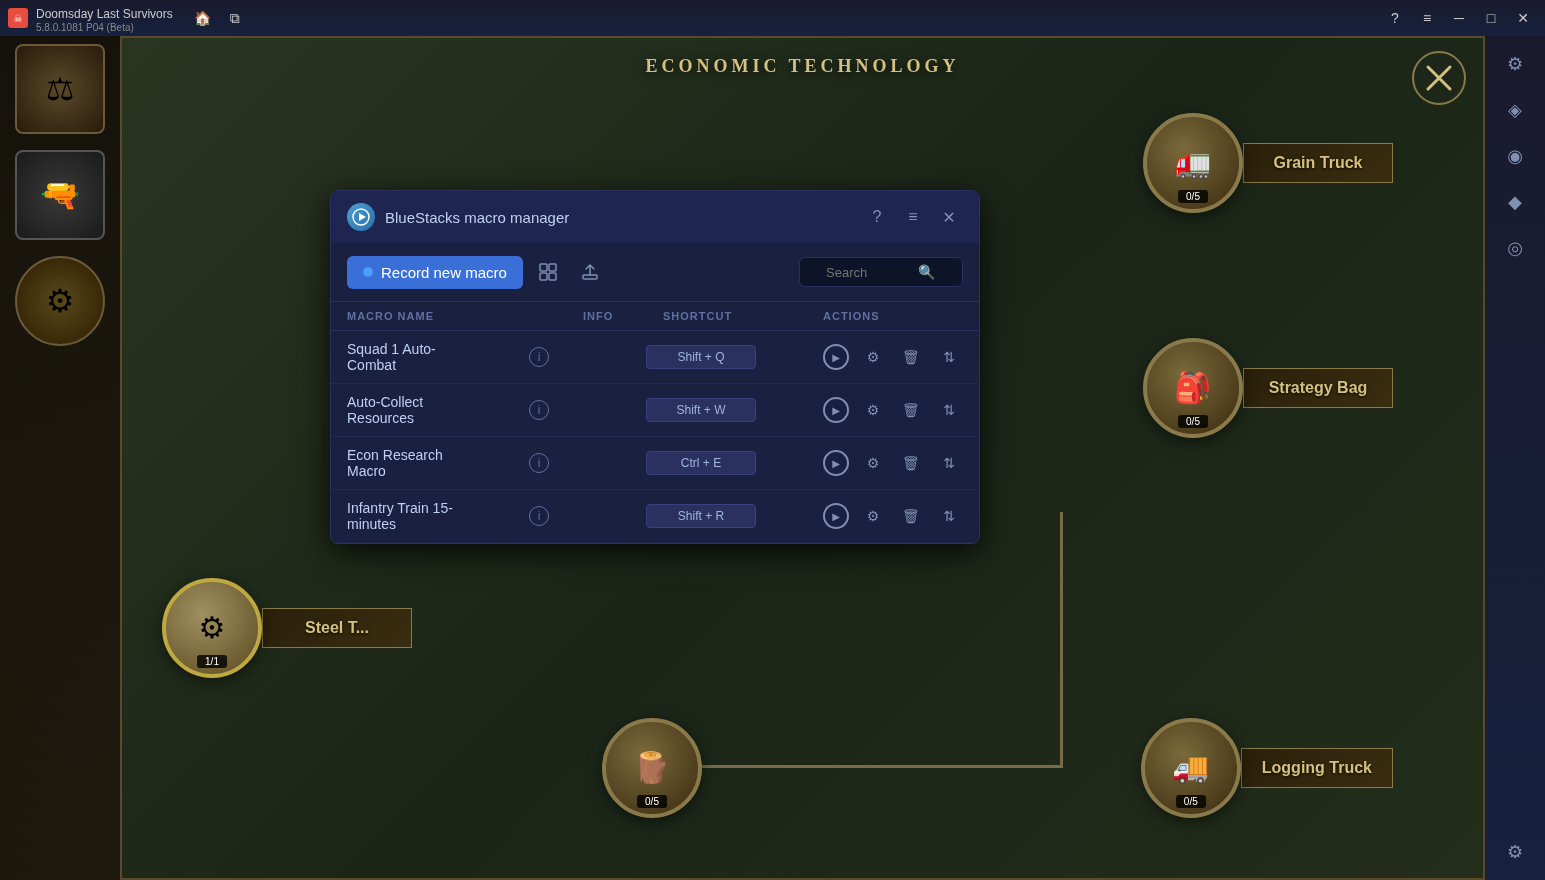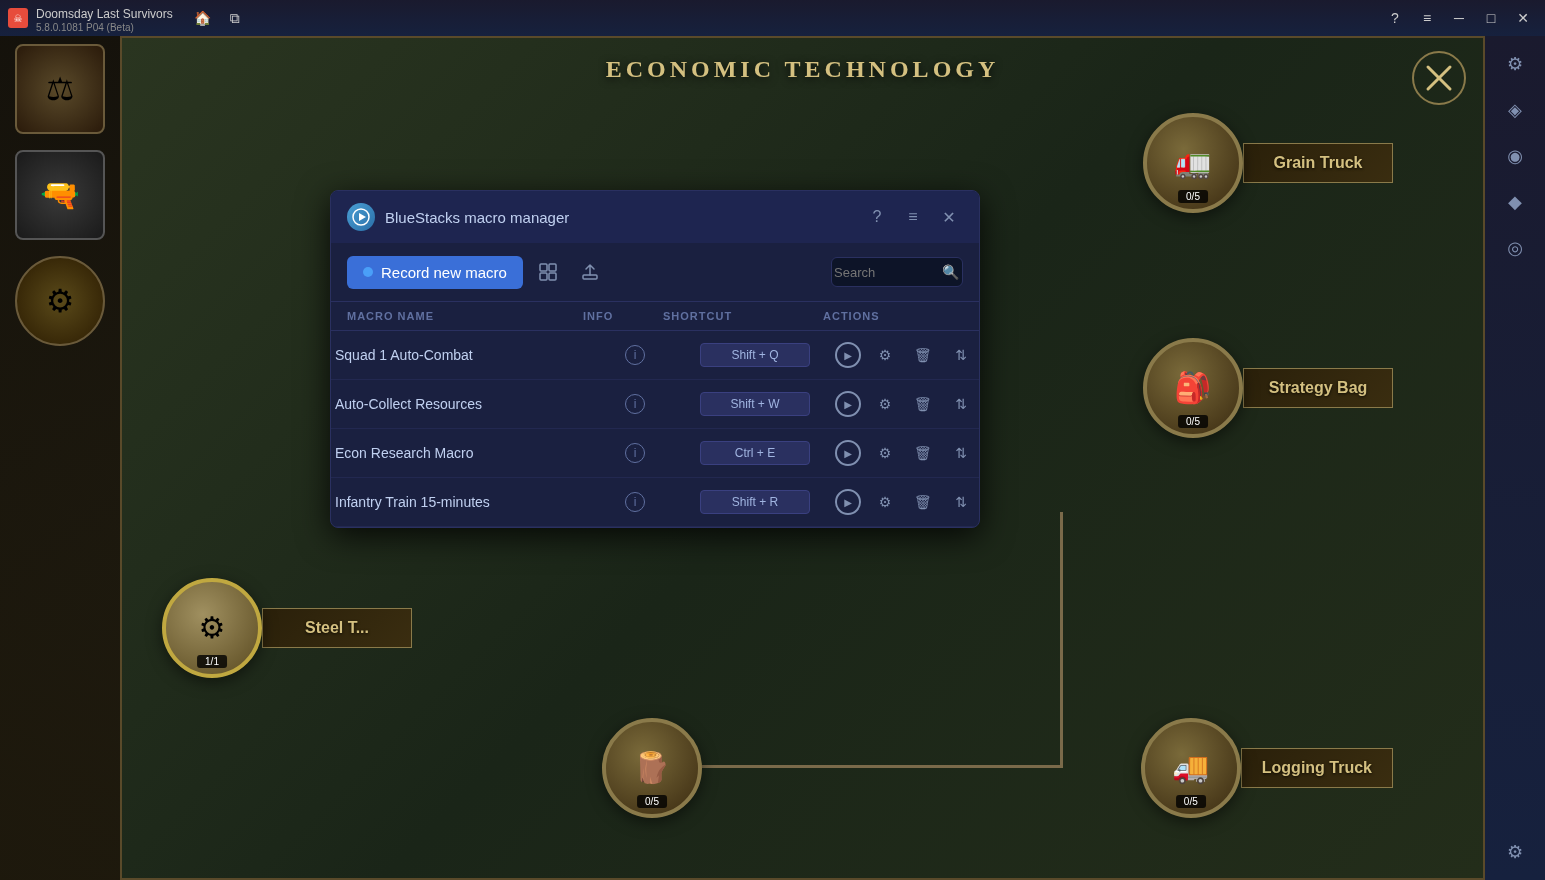--- a/index.html
+++ b/index.html
@@ -169,23 +169,23 @@
       font-size: 16px;
       border-radius: 4px;
     }
     .toolbar-spacer { flex: 1; }
     .search-box {
       display: flex;
       align-items: center;
       background: #0d1428;
       border: 1px solid #2a3060;
       border-radius: 6px;
-      padding: 6px 2px;
+      padding: 6px 26px;
       gap: 6px;
-      width: 132px;
+      width: 164px;
     }
     .search-input {
       background: transparent;
       border: none;
       outline: none;
       color: #8090b0;
       font-size: 13px;
       width: 100%;
     }
     .search-icon {
@@ -225,23 +225,24 @@
       font-size: 11px;
       font-weight: 600;
       letter-spacing: 1px;
       text-transform: uppercase;
     }
     .th-cell.center { text-align: left; }
 
     .macro-row {
       display: grid;
       grid-template-columns: 1fr 80px 160px 140px;
-      padding: 10px 4px;
+      padding: 10px 16px;
       align-items: center;
       border-bottom: 1px solid rgba(42,48,96,0.5);
+      gap: 42px;
     }
 
     .macro-name {
       color: #c0d0f0;
       font-size: 14px;
     }
     .macro-info-btn {
       display: flex;
       align-items: center;
       justify-content: center;
@@ -442,21 +443,21 @@
   <div class="sidebar-icon-btn">◉</div>
   <div class="sidebar-icon-btn">◆</div>
   <div class="sidebar-icon-btn">◎</div>
   <div style="flex:1;"></div>
   <div class="sidebar-icon-btn">⚙</div>
 </div>
 
 <div style="position:absolute;top:36px;left:120px;right:60px;bottom:0;overflow:hidden;">
   <div style="position:absolute;inset:0;background:linear-gradient(135deg,#2a3520 0%,#1a2518 50%,#232d1a 100%);border:2px solid #5a4a2a;">
 
-    <div style="position:absolute;top:18px;left:50%;transform:translateX(-50%);color:#d4c080;font-size:24px;font-weight:bold;letter-spacing:4px;text-shadow:0 2px 8px rgba(0,0,0,0.8);font-family:'Palatino Linotype',serif;white-space:nowrap;">ECONOMIC TECHNOLOGY</div>
+    <div style="position:absolute;top:18px;left:50%;transform:translateX(-50%);color:#d4c080;font-size:18px;font-weight:bold;letter-spacing:4px;text-shadow:0 2px 8px rgba(0,0,0,0.8);font-family:'Palatino Linotype',serif;white-space:nowrap;">ECONOMIC TECHNOLOGY</div>
 
     <div style="position:absolute;top:10px;right:14px;width:60px;height:60px;cursor:pointer;display:flex;align-items:center;justify-content:center;">
       <svg width="54" height="54" viewBox="0 0 54 54">
         <circle cx="27" cy="27" r="26" fill="none" stroke="#8a7a4a" stroke-width="2"></circle>
         <line x1="16" y1="16" x2="38" y2="38" stroke="#d4c080" stroke-width="3" stroke-linecap="round"></line>
         <line x1="38" y1="16" x2="16" y2="38" stroke="#d4c080" stroke-width="3" stroke-linecap="round"></line>
       </svg>
     </div>
 
     <div class="node-wrapper" style="top:75px;right:90px;">

